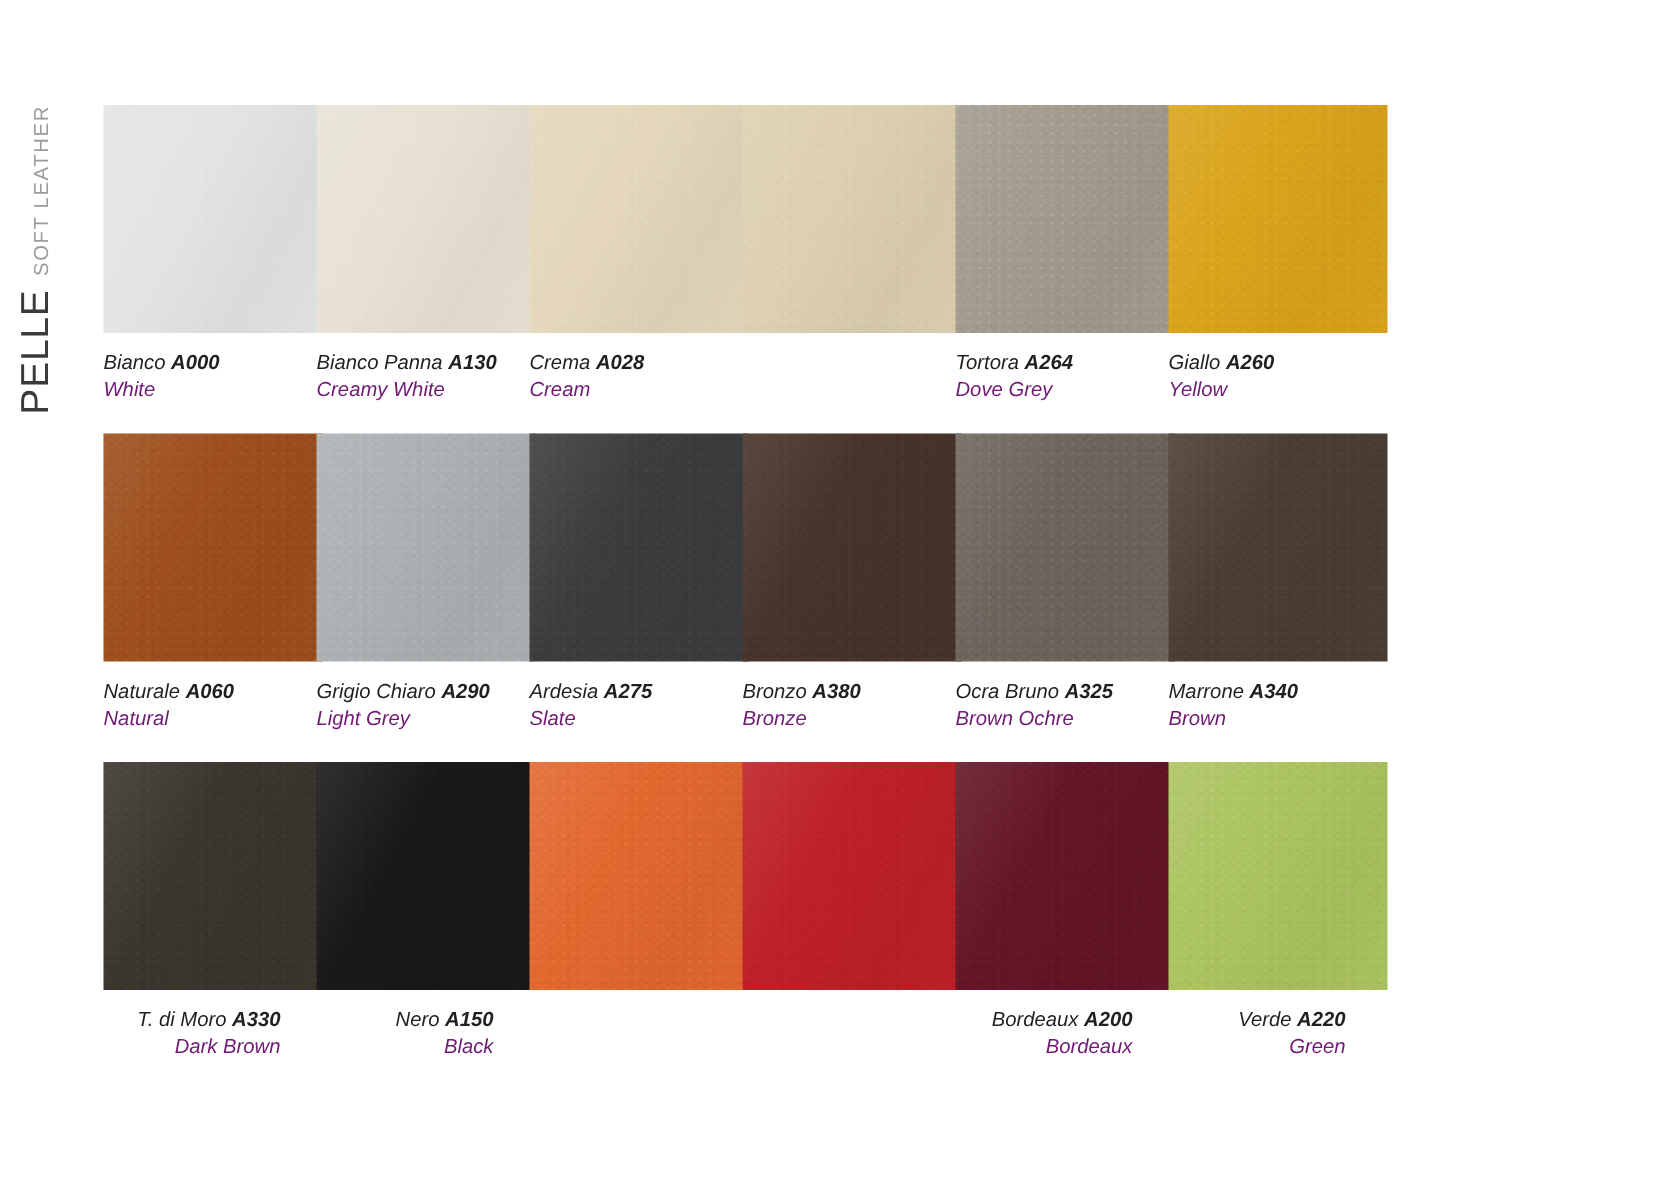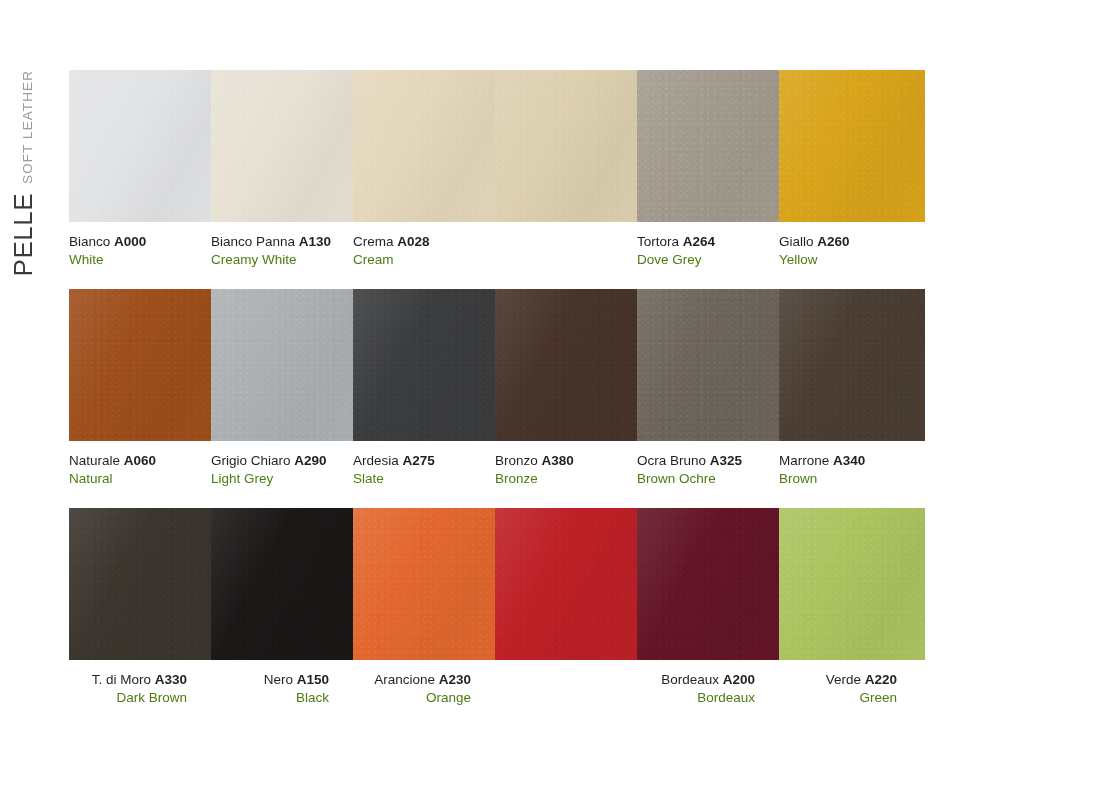--- a/index.html
+++ b/index.html
@@ -69,20 +69,21 @@
   }
   .row {
     display: flex;
     margin-bottom: 20px;
   }
   .row:last-child { margin-bottom: 0; text-align: right; }
 
   .cell {
     width: 118px;
     margin-right: 24px;
+    font-style: italic;
   }
   .cell:last-child { margin-right: 0; }
 
   .swatch {
     width: 146px;
     height: 152px;
     position: relative;
     overflow: hidden;
   }
   
@@ -113,21 +114,21 @@
   .name-line {
     font-size: 13.5px;
     color: #231f20;
     white-space: nowrap;
   }
   .name-line .code {
     font-weight: 700;
   }
   .en-line {
     font-size: 13.5px;
-    color: #4d7c0f;
+    color: #701a75;
     margin-top: 2px;
     white-space: nowrap;
   }
 </style>
 </head>
 <body>
 
 <div class="page">
 
   <div class="side-label">
@@ -280,24 +281,20 @@
         <div class="labels">
           <div class="name-line"><span>Nero</span> <span class="code">A150</span></div>
           <div class="en-line">Black</div>
         </div>
       </div>
       <div class="cell">
         <div class="swatch" style="background-color: rgb(226, 103, 47);">
             <div class="grain"></div>
             <div class="sheen"></div>
           </div>
-        <div class="labels">
-          <div class="name-line"><span>Arancione</span> <span class="code">A230</span></div>
-          <div class="en-line">Orange</div>
-        </div>
       </div>
       <div class="cell">
         <div class="swatch" style="background-color: rgb(189, 32, 38);">
             <div class="grain"></div>
             <div class="sheen"></div>
           </div>
       </div>
       <div class="cell">
         <div class="swatch" style="background-color: rgb(99, 21, 39);">
             <div class="grain"></div>

